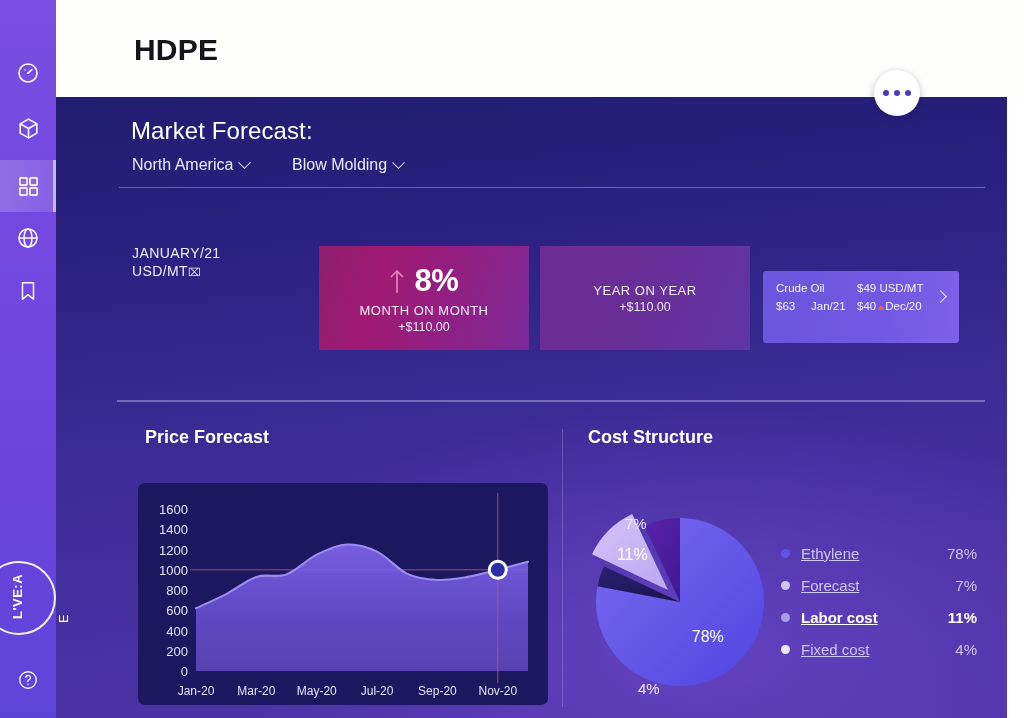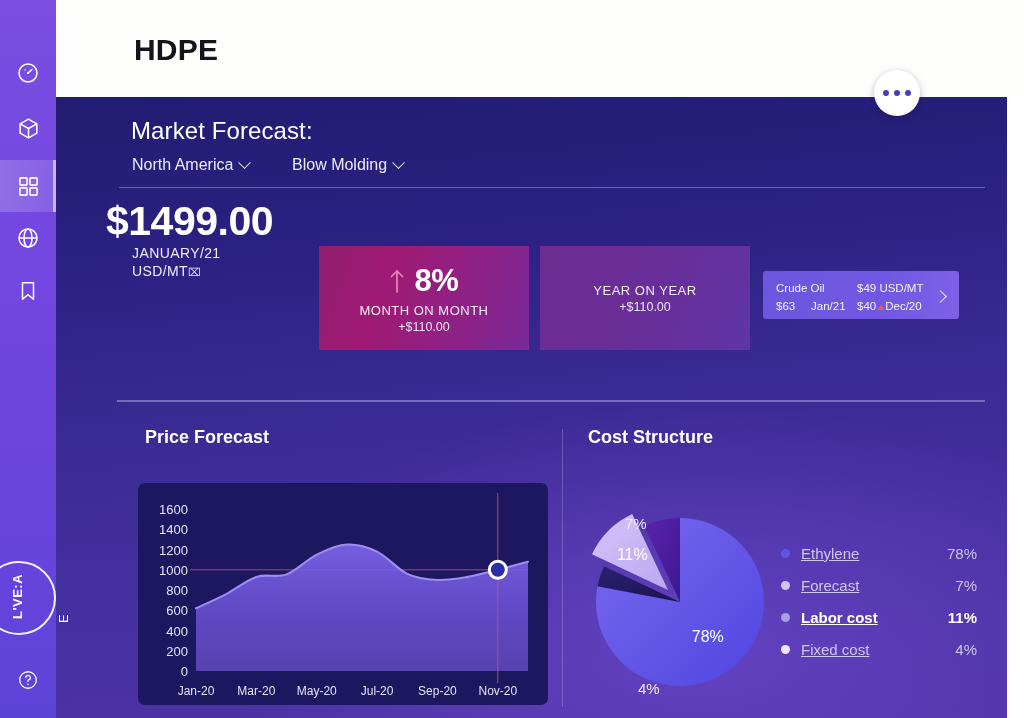--- a/index.html
+++ b/index.html
@@ -164,21 +164,21 @@
   .metric-label {
     font-size: 13px; color: #f3eefa; letter-spacing: 0.5px; font-weight: 400;
   }
   .metric-delta {
     font-size: 12.5px; color: #eee6f7; margin-top: 2px;
   }
 
   
   #crude-card {
     position: absolute; left: 724px; top: 174px;
-    width: 196px; height: 48px;
+    width: 196px; height: 72px;
     background: linear-gradient(100deg, #6c56dd 0%, #7158e2 60%, #7d62e8 100%);
     border-radius: 3px;
     cursor: pointer;
   }
   .crude-cell {
     position: absolute; font-size: 11.5px; color: #f4f2fe; white-space: nowrap;
   }
   #crude-name  { left: 13px; top: 11px; }
   #crude-price { left: 13px; top: 29px; }
   #crude-date  { left: 48px; top: 29px; }
@@ -352,21 +352,20 @@
       <span>North America</span>
       <span class="chev"></span>
     </div>
     <div class="selector" id="selector-process">
       <span>Blow Molding</span>
       <span class="chev"></span>
     </div>
 
     <div id="forecast-rule"></div>
 
-    <div id="price-value">$1499.00</div>
     <div id="price-period">JANUARY/21</div>
     <div id="price-unit">
       <span>USD/MT</span><span class="info-glyph">⌧</span>
     </div>
 
     <div class="metric-card" id="metric-mom">
       <div class="metric-top">
         <span>
           <svg class="metric-arrow" viewBox="0 0 16 26" fill="none" stroke="#e487b9" stroke-width="1.7" stroke-linecap="round" stroke-linejoin="round">
             <path d="M8 24 V3"></path>

